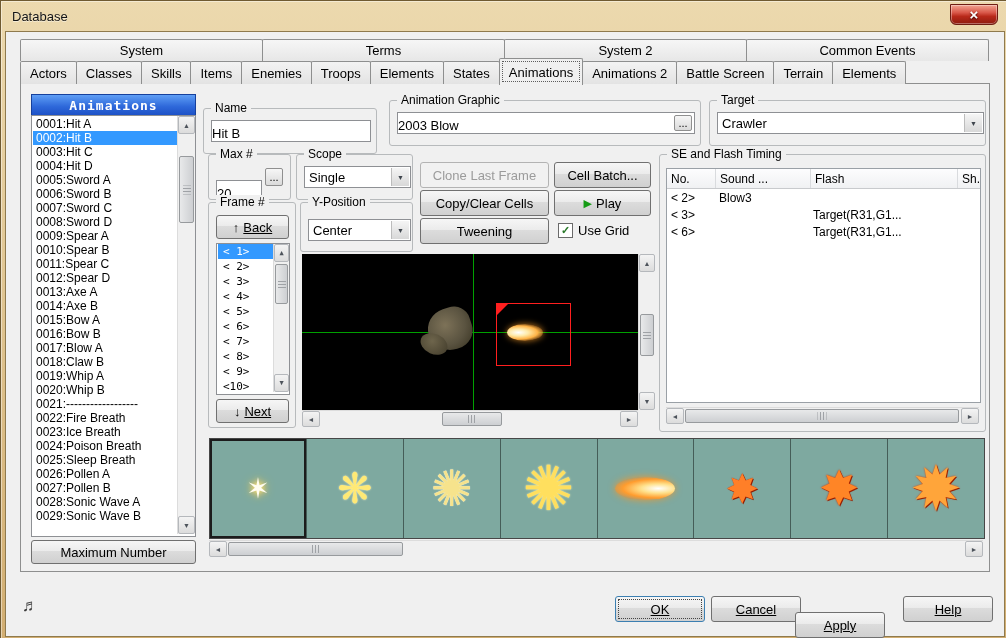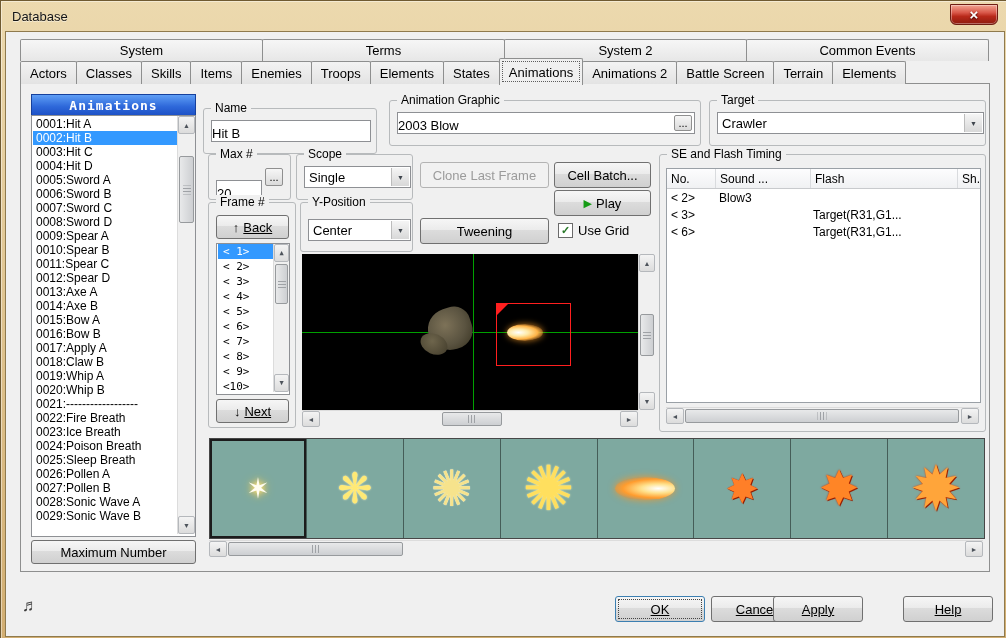--- a/index.html
+++ b/index.html
@@ -159,21 +159,21 @@
             <div class="list-item">0007:Sword C</div>
             <div class="list-item">0008:Sword D</div>
             <div class="list-item">0009:Spear A</div>
             <div class="list-item">0010:Spear B</div>
             <div class="list-item">0011:Spear C</div>
             <div class="list-item">0012:Spear D</div>
             <div class="list-item">0013:Axe A</div>
             <div class="list-item">0014:Axe B</div>
             <div class="list-item">0015:Bow A</div>
             <div class="list-item">0016:Bow B</div>
-            <div class="list-item">0017:Apply A</div>
+            <div class="list-item">0017:Blow A</div>
             <div class="list-item">0018:Claw B</div>
             <div class="list-item">0019:Whip A</div>
             <div class="list-item">0020:Whip B</div>
             <div class="list-item">0021:------------------</div>
             <div class="list-item">0022:Fire Breath</div>
             <div class="list-item">0023:Ice Breath</div>
             <div class="list-item">0024:Poison Breath</div>
             <div class="list-item">0025:Sleep Breath</div>
             <div class="list-item">0026:Pollen A</div>
             <div class="list-item">0027:Pollen B</div>
@@ -234,20 +234,23 @@
           <span class="combo-arrow">▼</span>
         </div>
       </div>
 
       <div class="btn disabled" style="left:399px;top:78px;width:127px;height:24px;">
         <span>Clone Last Frame</span>
       </div>
       <div class="btn" style="left:533px;top:78px;width:95px;height:24px;">
         <span>Cell Batch...</span>
       </div>
+      <div class="btn" style="left:399px;top:106px;width:127px;height:24px;">
+        <span>Copy/Clear Cells</span>
+      </div>
       <div class="btn" style="left:533px;top:106px;width:95px;height:24px;">
         <span class="play-icon">▶</span>
         <span>Play</span>
       </div>
       <div class="btn" style="left:399px;top:134px;width:127px;height:24px;">
         <span>Tweening</span>
       </div>
       <label class="checkbox" style="left:537px;top:137px;width:92px;height:18px;">
         <span class="checkbox-box">
             <i class="check">✓</i>
@@ -414,21 +417,21 @@
 
     </div>
 
     <span class="music-icon">♬</span>
     <div class="btn fbtn default" style="left:609px;">
         <span class="u">OK</span>
       </div>
     <div class="btn fbtn" style="left:705px;">
         <span class="u">Cancel</span>
       </div>
-    <div class="btn fbtn" style="left:767px;">
+    <div class="btn fbtn" style="left:789px;margin-top:16px;">
         <span class="u">Apply</span>
       </div>
     <div class="btn fbtn" style="left:897px;">
         <span class="u">Help</span>
       </div>
 
   </div>
 </div>
 
 </body></html>

